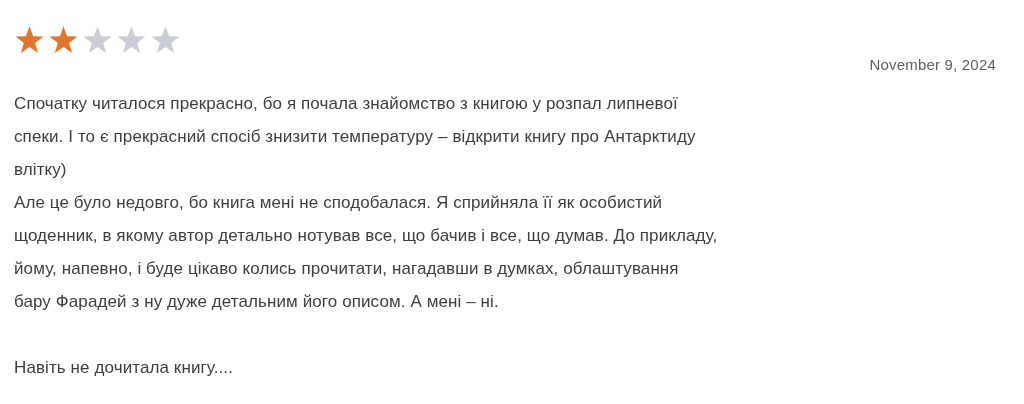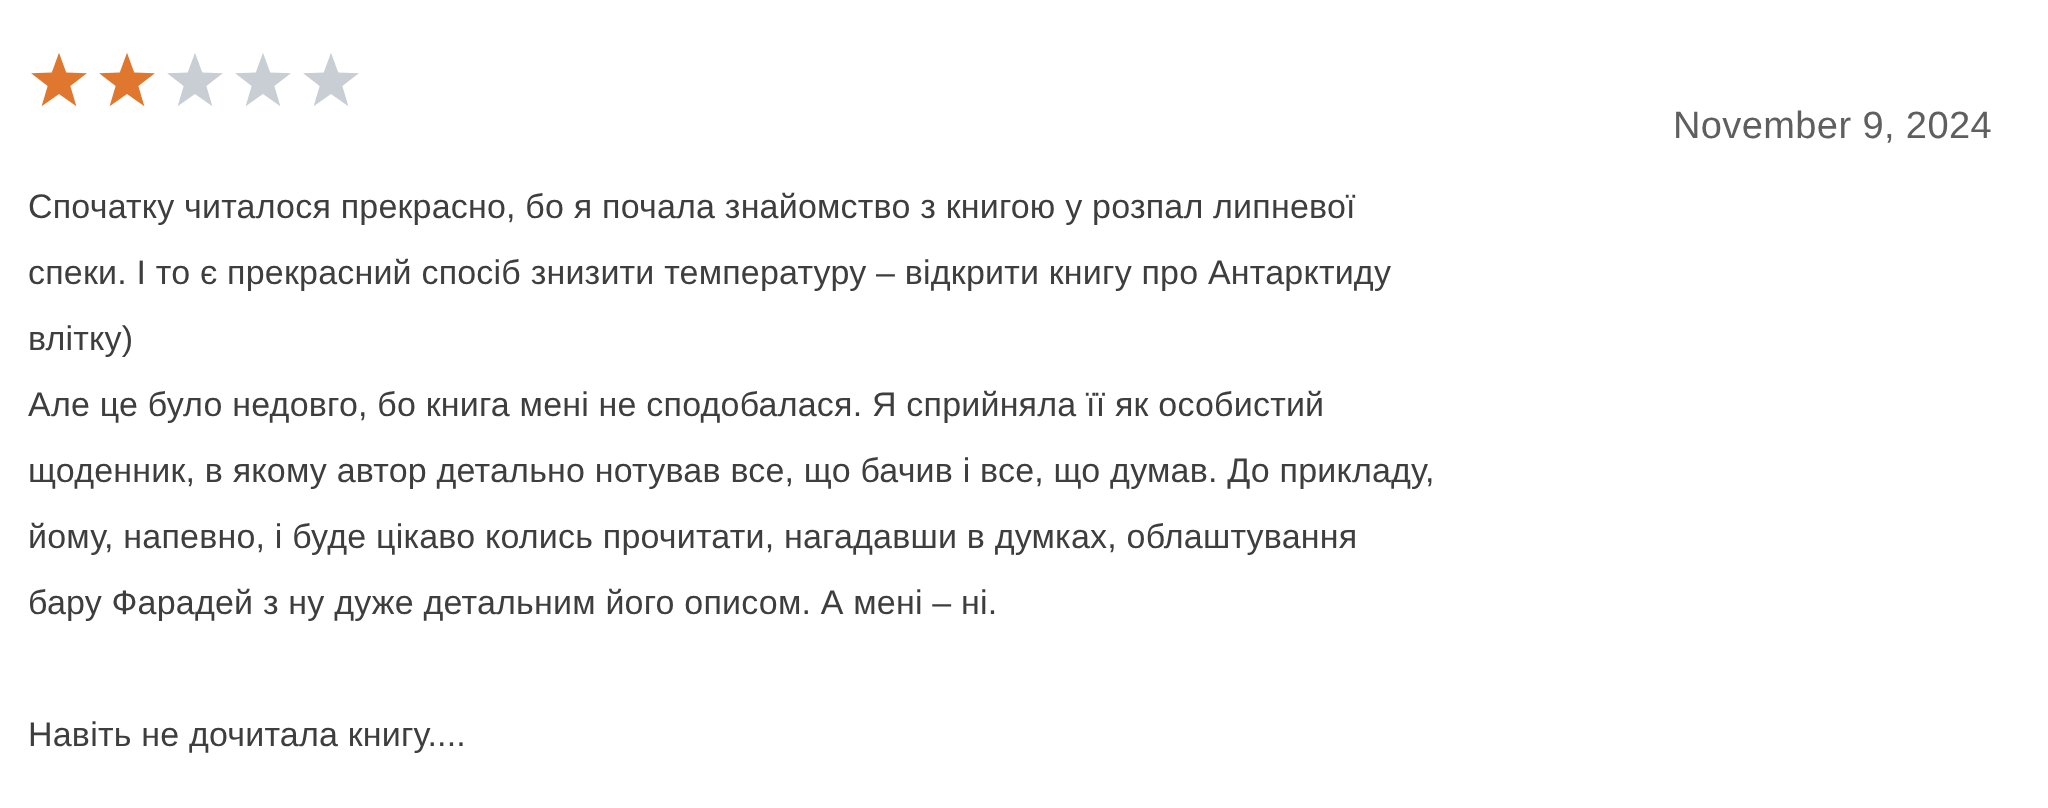--- a/index.html
+++ b/index.html
@@ -26,21 +26,21 @@
     display: flex;
     align-items: center;
     gap: 3px;
   }
   .star {
     width: 31px;
     height: 30px;
     display: block;
   }
   .date {
-    font-size: 19px;
+    font-size: 15px;
     color: #5f5f5f;
     letter-spacing: 0.2px;
     margin-top: 48px;
   }
   .review-body {
     margin-top: 31px;
     font-size: 17px;
     line-height: 33px;
     color: #3e3e3e;
     letter-spacing: 0.1px;

